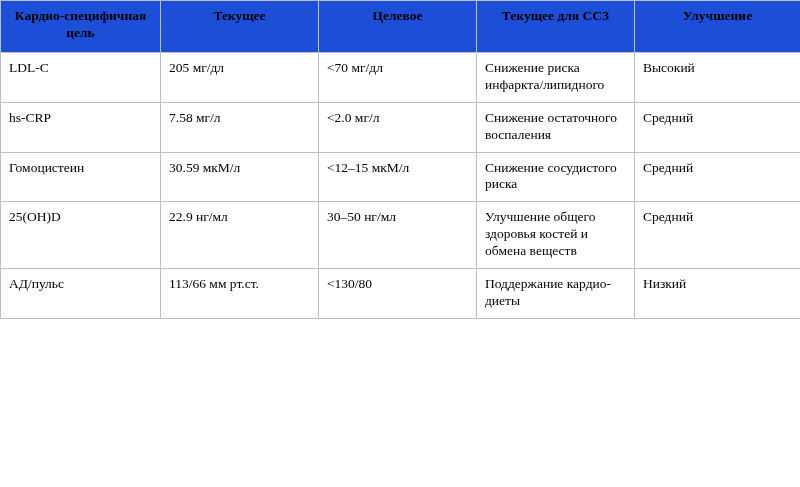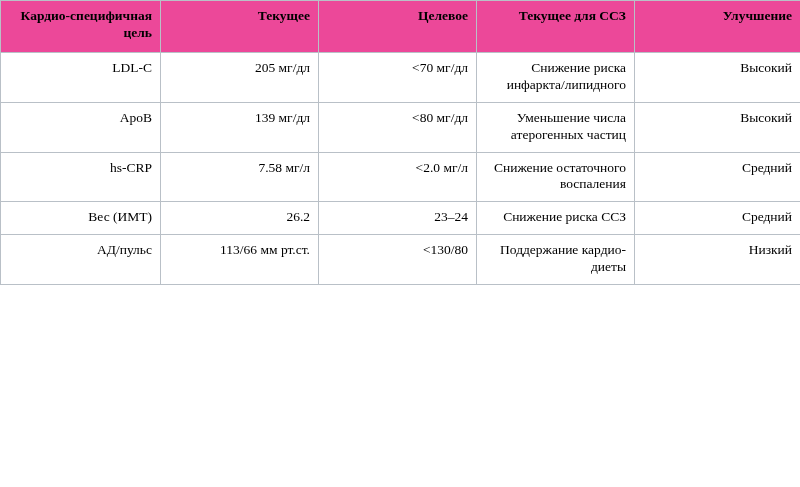--- a/index.html
+++ b/index.html
@@ -27,28 +27,27 @@
   }
   table.cardio-table th,
   table.cardio-table td {
     border: 1px solid #b9c0c7;
     vertical-align: top;
     padding: 7px 8px 8px 8px;
     line-height: 1.25;
     word-wrap: break-word;
   }
   table.cardio-table thead th {
-    background: #ec4899;
+    background: #1d4ed8;
     font-weight: bold;
-    text-align: right;
+    text-align: center;
   }
   table.cardio-table tbody td {
     background: #ffffff;
     font-weight: normal;
-    text-align: right;
   }
   col.c0 { width: 160px; }
   col.c1 { width: 158px; }
   col.c2 { width: 158px; }
   col.c3 { width: 158px; }
   col.c4 { width: 166px; }
 
   
   tr[data-name="table-header-row"] th { height: 36px; }
 </style>
@@ -75,38 +74,38 @@
     </thead>
     <tbody data-name="table-body">
       <tr data-name="table-row">
         <td data-name="cell-goal">LDL-C</td>
         <td data-name="cell-current">205 мг/дл</td>
         <td data-name="cell-target">&lt;70 мг/дл</td>
         <td data-name="cell-effect">Снижение риска инфаркта/липидного</td>
         <td data-name="cell-priority">Высокий</td>
       </tr>
       <tr data-name="table-row">
-        <td data-name="cell-goal">ApoB</td>
-        <td data-name="cell-current">139 мг/дл</td>
-        <td data-name="cell-target">&lt;80 мг/дл</td>
-        <td data-name="cell-effect">Уменьшение числа атерогенных частиц</td>
-        <td data-name="cell-priority">Высокий</td>
-      </tr>
-      <tr data-name="table-row">
         <td data-name="cell-goal">hs-CRP</td>
         <td data-name="cell-current">7.58 мг/л</td>
         <td data-name="cell-target">&lt;2.0 мг/л</td>
         <td data-name="cell-effect">Снижение остаточного воспаления</td>
         <td data-name="cell-priority">Средний</td>
       </tr>
       <tr data-name="table-row">
-        <td data-name="cell-goal">Вес (ИМТ)</td>
-        <td data-name="cell-current">26.2</td>
-        <td data-name="cell-target">23–24</td>
-        <td data-name="cell-effect">Снижение риска ССЗ</td>
+        <td data-name="cell-goal">Гомоцистеин</td>
+        <td data-name="cell-current">30.59 мкМ/л</td>
+        <td data-name="cell-target">&lt;12–15 мкМ/л</td>
+        <td data-name="cell-effect">Снижение сосудистого риска</td>
+        <td data-name="cell-priority">Средний</td>
+      </tr>
+      <tr data-name="table-row">
+        <td data-name="cell-goal">25(OH)D</td>
+        <td data-name="cell-current">22.9 нг/мл</td>
+        <td data-name="cell-target">30–50 нг/мл</td>
+        <td data-name="cell-effect">Улучшение общего здоровья костей и обмена веществ</td>
         <td data-name="cell-priority">Средний</td>
       </tr>
       <tr data-name="table-row">
         <td data-name="cell-goal">АД/пульс</td>
         <td data-name="cell-current">113/66 мм рт.ст.</td>
         <td data-name="cell-target">&lt;130/80</td>
         <td data-name="cell-effect">Поддержание кардио-диеты</td>
         <td data-name="cell-priority">Низкий</td>
       </tr>
     </tbody>

